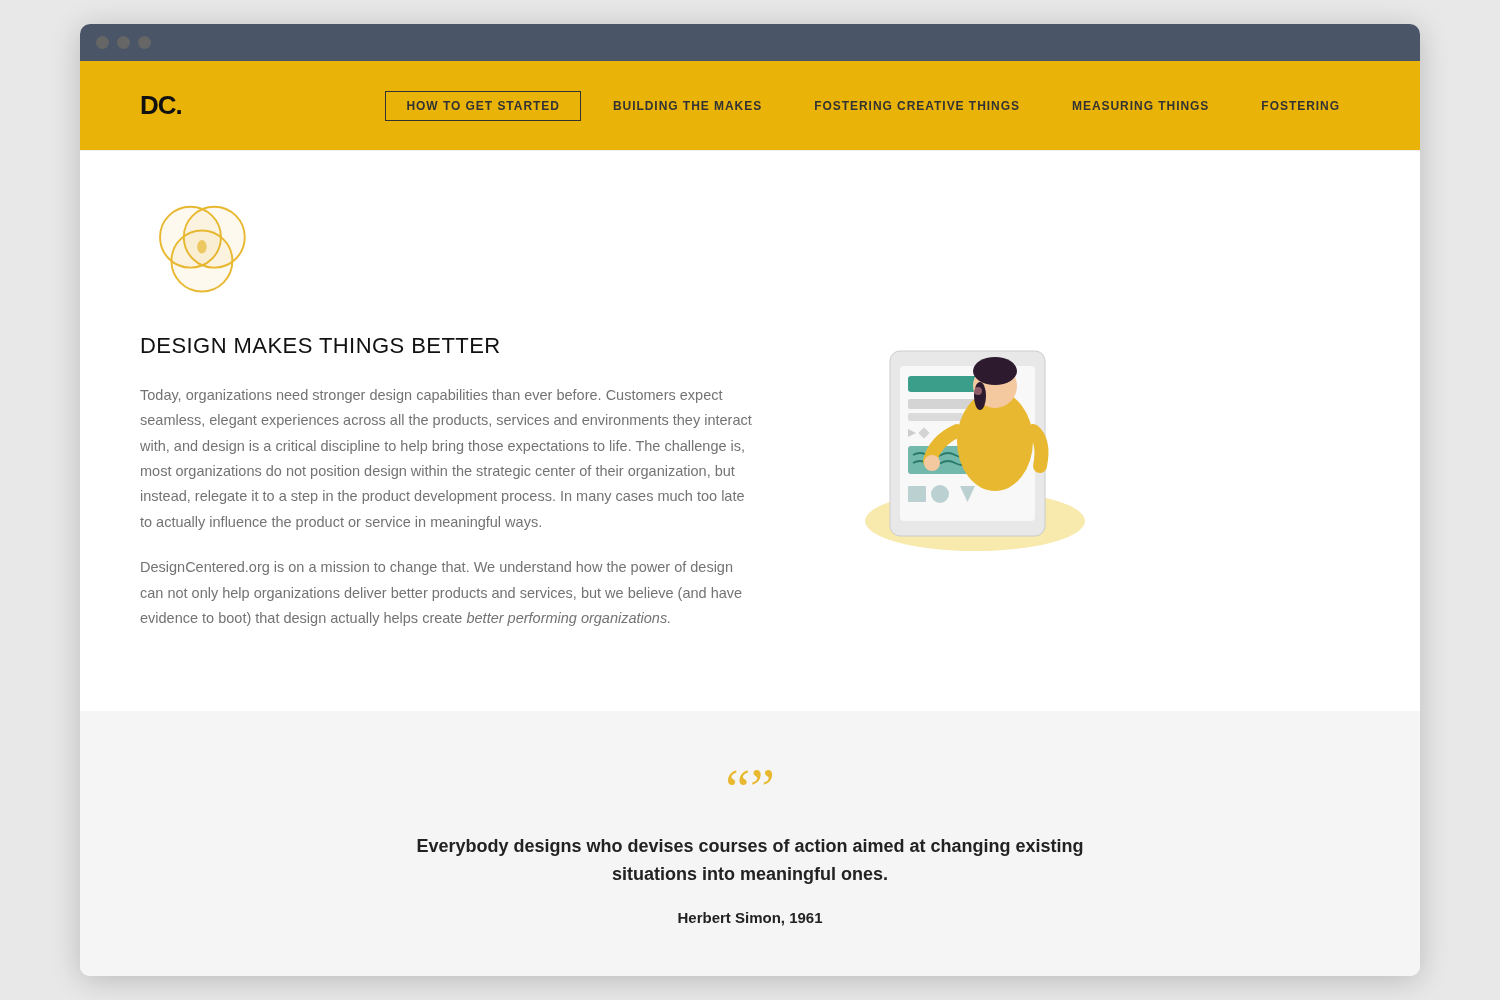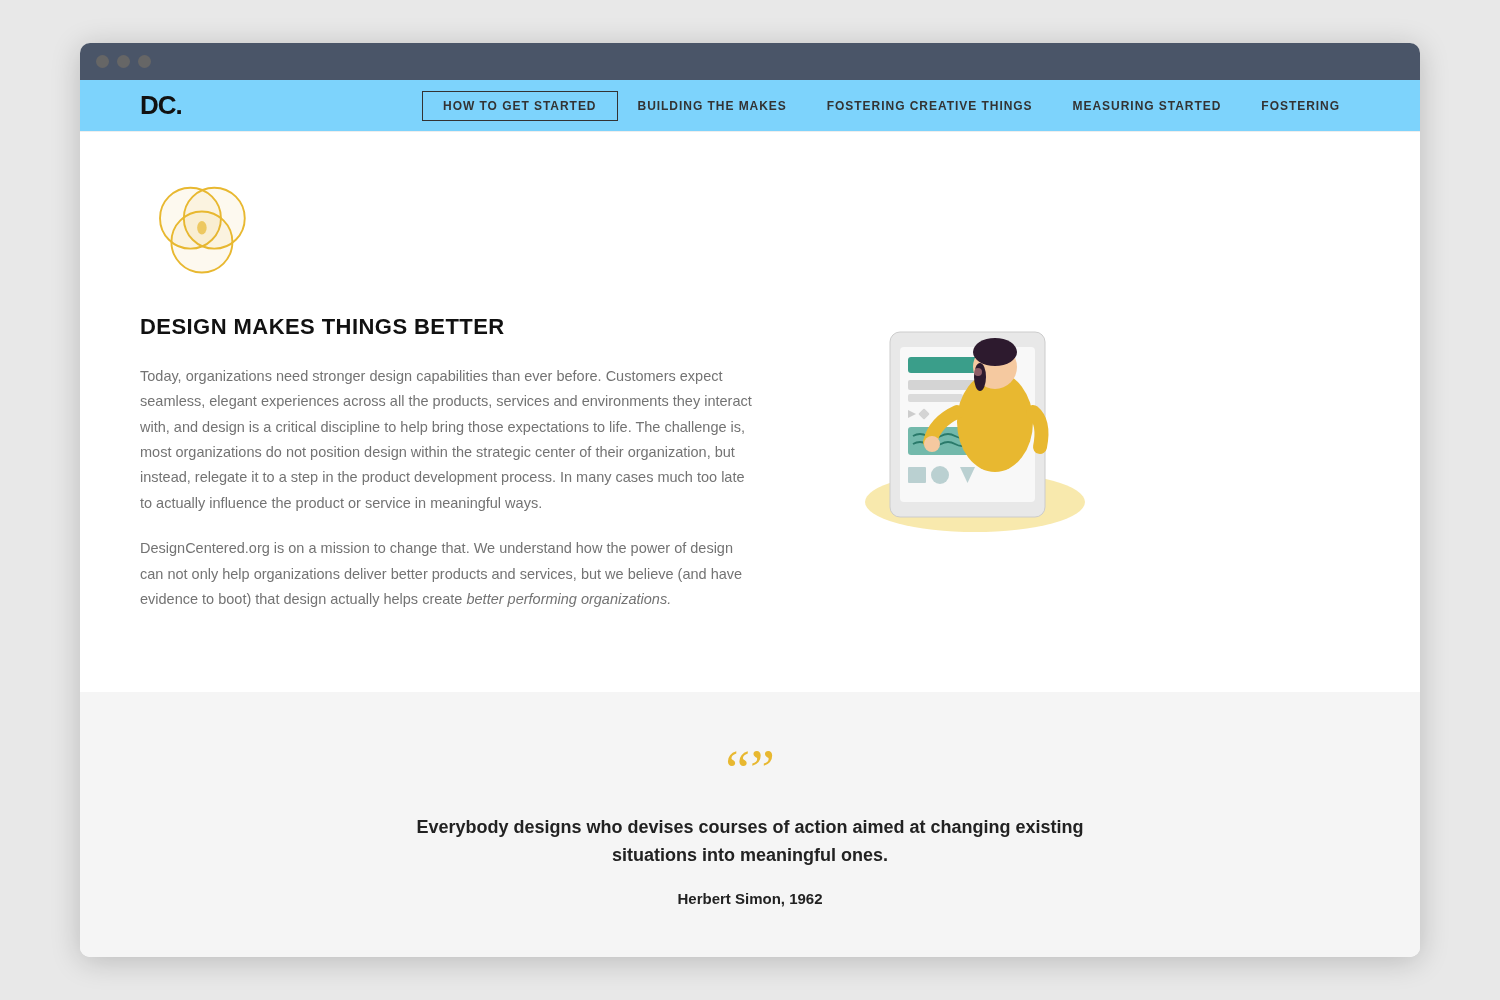--- a/index.html
+++ b/index.html
@@ -33,40 +33,40 @@
 
     .dot {
       width: 13px;
       height: 13px;
       border-radius: 50%;
       background: #666;
     }
 
     
     .navbar {
-      background: #7dd3fc;
+      background: #eab308;
       padding: 0 60px;
       display: flex;
       align-items: center;
       justify-content: space-between;
       border-bottom: 1px solid #eee;
-      height: 52px;
+      height: 90px;
     }
 
     .logo {
       font-size: 26px;
       font-weight: 700;
       color: #111;
       letter-spacing: -1px;
     }
 
     .nav-links {
       display: flex;
       align-items: center;
-      gap: 0;
+      gap: 12px;
       list-style: none;
       justify-content: flex-end;
     }
 
     .nav-links li a {
       text-decoration: none;
       font-size: 12px;
       font-weight: 600;
       letter-spacing: 0.08em;
       color: #333;
@@ -93,21 +93,21 @@
       flex: 1;
       max-width: 620px;
     }
 
     .venn-diagram {
       margin-bottom: 28px;
     }
 
     .heading-title {
       font-size: 22px;
-      font-weight: 700;
+      font-weight: 400;
       color: #111;
       margin-bottom: 24px;
       letter-spacing: 0.02em;
     }
 
     .body-text {
       font-size: 14.5px;
       line-height: 1.75;
       color: #737373;
       margin-bottom: 20px;
@@ -185,21 +185,21 @@
       <li class="active">
         <a href="#">HOW TO GET STARTED</a>
       </li>
       <li>
         <a href="#">BUILDING THE MAKES</a>
       </li>
       <li>
         <a href="#">FOSTERING CREATIVE THINGS</a>
       </li>
       <li>
-        <a href="#">MEASURING STARTED</a>
+        <a href="#">MEASURING THINGS</a>
       </li>
       <li>
         <a href="#">FOSTERING</a>
       </li>
     </ul>
   </nav>
 
   <div class="main-content">
     <div class="content-left">
 
@@ -265,16 +265,16 @@
 
           <circle cx="158" cy="170" r="4" fill="#f0a0a0" opacity="0.5"></circle>
         </svg>
       </div>
     </div>
   </div>
 
   <div class="quote-section">
     <div class="quote-mark" style="color:#e8b830; font-size:56px; font-family:Georgia,serif; line-height:1; margin-bottom:16px;">“”</div>
     <p class="quote-text">Everybody designs who devises courses of action aimed at changing existing situations into meaningful ones.</p>
-    <p class="quote-author">Herbert Simon, 1962</p>
+    <p class="quote-author">Herbert Simon, 1961</p>
   </div>
 
 </div>
 
 </body></html>

